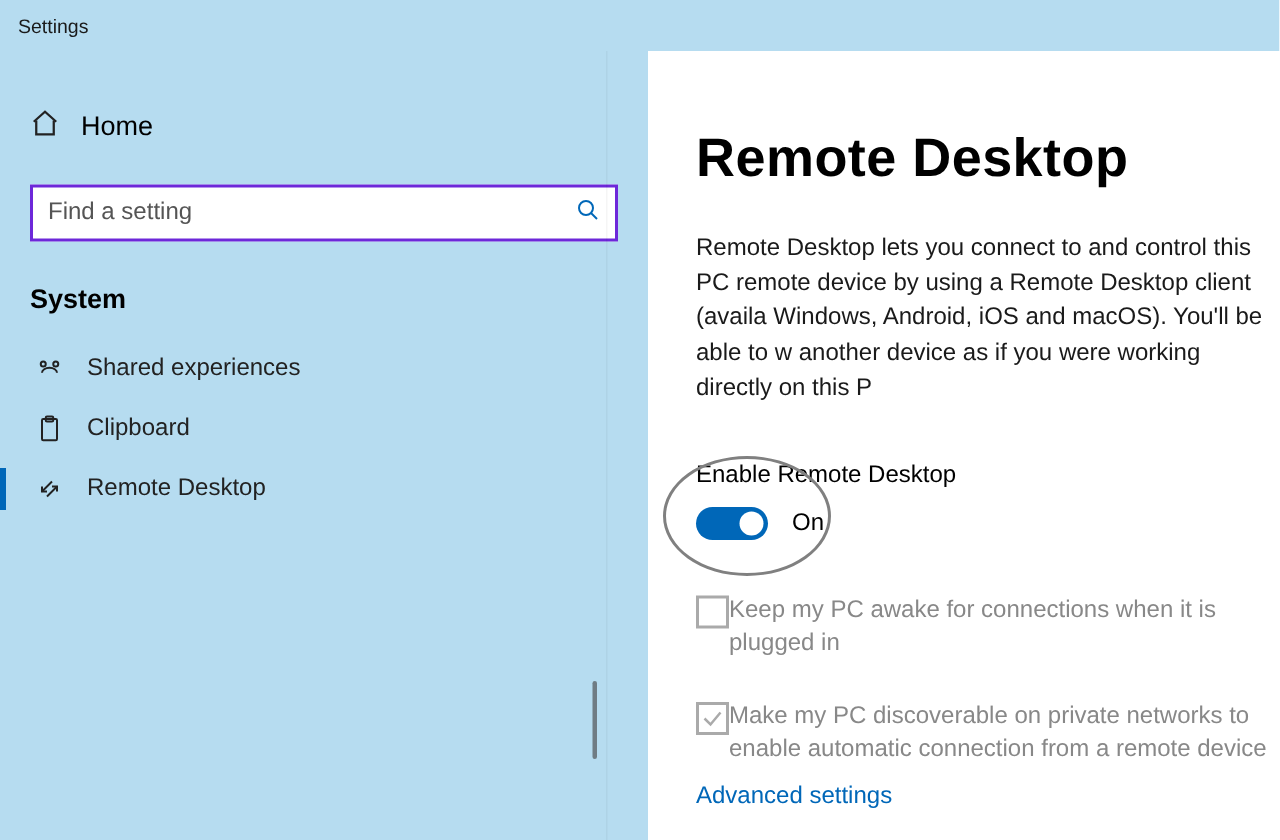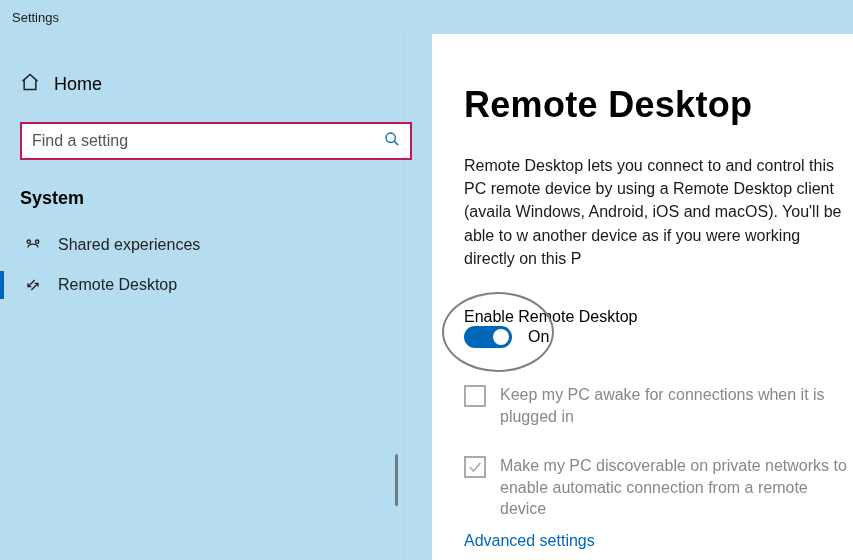--- a/index.html
+++ b/index.html
@@ -8,57 +8,57 @@
     .titlebar { height:34px; background:#b6dcf0; display:flex; align-items:center; padding:12px 12px; font-size:13px; color:#1a1a1a; }
 
     .content { display:flex; height:calc(100% - 34px); }
 
     .sidebar { width:432px; background:#b6dcf0; padding:0 20px; display:flex; flex-direction:column; }
 
     .home-row { display:flex; align-items:center; gap:14px; margin-top:38px; cursor:pointer; }
     .home-row svg { flex:0 0 auto; }
     .home-label { font-size:18px; }
 
-    .search-wrap { margin-top:26px; border:2px solid #be185d; background:#fff; height:38px; display:flex; align-items:center; padding:0 10px; }
+    .search-wrap { margin-top:26px; border:2px solid #6d28d9; background:#fff; height:38px; display:flex; align-items:center; padding:0 10px; }
     .search-wrap input { flex:1; border:none; outline:none; font-size:16px; background:transparent; color:#333; }
     .search-wrap input::placeholder { color:#555; }
     .search-wrap .mag { color:#0067b8; }
 
     .group-heading { font-size:18px; font-weight:600; margin-top:28px; }
 
     .nav { margin-top:16px; display:flex; flex-direction:column; }
     .nav-item { display:flex; align-items:center; gap:14px; height:40px; font-size:16px; color:#222; cursor:pointer; position:relative; padding-left:2px; }
     .nav-item.selected::before { content:""; position:absolute; left:-20px; top:6px; bottom:6px; width:4px; background:#0067b8; }
     .nav-item .icon { width:22px; display:flex; justify-content:center; }
 
     .divider { position:absolute; left:404px; top:34px; bottom:0; width:1px; background:rgba(0,0,0,0.04); }
     .scroll-thumb { position:absolute; left:395px; top:454px; width:3px; height:52px; background:#6f7c84; border-radius:2px; }
 
     .main { flex:1; padding:50px 0 0 32px; overflow:hidden; position:relative; }
     .page-title { font-size:36px; font-weight:600; letter-spacing:0.3px; }
     .description { font-size:16px; line-height:1.45; margin-top:28px; color:#1a1a1a; }
 
     .toggle-label { font-size:16px; margin-top:38px; }
-    .toggle-row { display:flex; align-items:center; gap:16px; }
+    .toggle-row { display:flex; align-items:center; gap:16px; margin-top:12px; }
     .toggle { width:48px; height:22px; background:#0067b8; border-radius:11px; position:relative; cursor:pointer; }
     .toggle::after { content:""; position:absolute; right:3px; top:3px; width:16px; height:16px; background:#fff; border-radius:50%; }
     .toggle-state { font-size:16px; }
 
     .annotation-ring {
       position:absolute;
       left:-22px;
       top:-34px;
       width:112px; height:80px;
       border:2px solid #808080;
       border-radius:50%;
       pointer-events:none;
     }
     .toggle-row-wrap { position:relative; }
 
-    .check-option { display:flex; align-items:flex-start; gap:14px; color:#888; font-size:16px; line-height:1.35; }
+    .check-option { display:flex; align-items:flex-start; color:#888; font-size:16px; line-height:1.35; }
     .check-option.first { margin-top:36px; }
     .check-option.second { margin-top:28px; }
     .checkbox-box { width:22px; height:22px; border:2px solid #aaa; flex:0 0 auto; margin-top:1px; display:flex; align-items:center; justify-content:center; }
     .checkbox-box.checked svg { display:block; }
     .check-option-text { max-width:380px; }
 
     .advanced-link { color:#0067b8; font-size:16px; margin-top:12px; cursor:pointer; }
   </style>
 </head>
 <body>
@@ -99,20 +99,29 @@
         <span class="icon">
           <svg width="20" height="20" viewBox="0 0 24 24" fill="none" stroke="#222" stroke-width="1.6">
             <path d="M6 15 A6 4 0 0 1 18 15"></path>
             <circle cx="7" cy="8" r="2"></circle>
             <circle cx="17" cy="8" r="2"></circle>
           </svg>
         </span>
         <span>Shared experiences</span>
       </div>
 
+      <div class="nav-item">
+        <span class="icon">
+          <svg width="20" height="20" viewBox="0 0 24 24" fill="none" stroke="#222" stroke-width="1.6">
+            <rect x="6" y="4" width="12" height="17" rx="1"></rect>
+            <rect x="9" y="2" width="6" height="4" rx="1"></rect>
+          </svg>
+        </span>
+        <span>Clipboard</span>
+      </div>
 
       <div class="nav-item selected">
         <span class="icon">
           <svg width="20" height="20" viewBox="0 0 24 24" fill="none" stroke="#222" stroke-width="1.6">
             <path d="M14 6 L6 14"></path>
             <path d="M6 10 L6 14 L10 14"></path>
             <path d="M10 18 L18 10"></path>
             <path d="M18 14 L18 10 L14 10"></path>
           </svg>
         </span>

